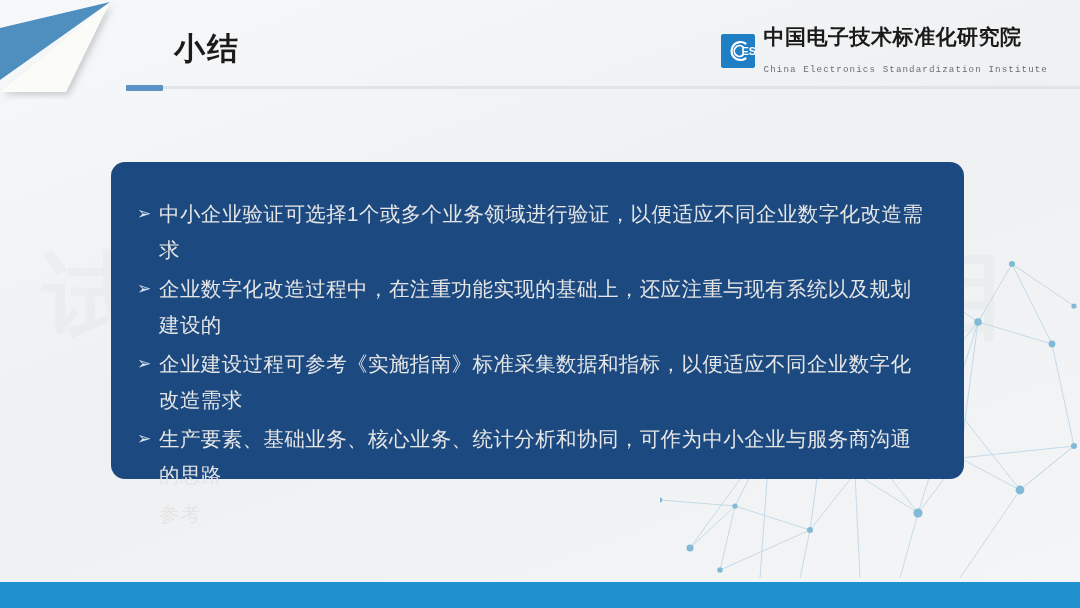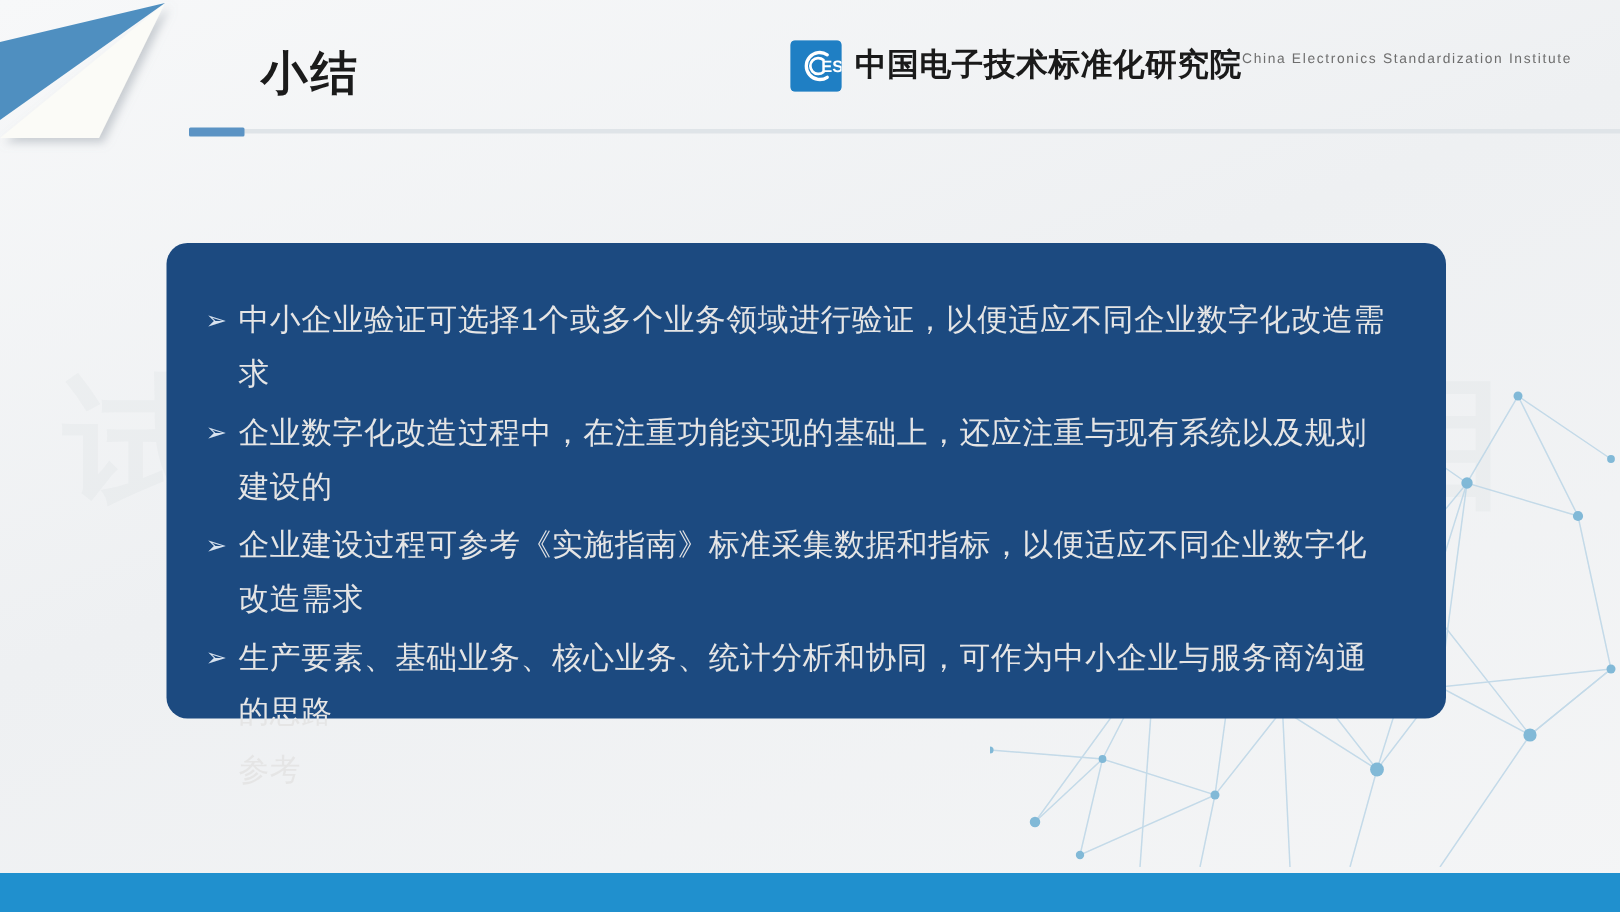--- a/index.html
+++ b/index.html
@@ -103,36 +103,37 @@
   .logo-mark {
     width: 34px;
     height: 34px;
     background: #1f7fc4;
     border-radius: 3px;
     position: relative;
     flex: 0 0 auto;
   }
   .logo-text {
     display: flex;
-    flex-direction: row;
+    flex-direction: column;
     justify-content: flex-end;
+    font-family: Liberation Mono, monospace;
   }
   .logo-cn {
     font-size: 21px;
     font-weight: 700;
     color: #1a1a1a;
     letter-spacing: 0.5px;
     line-height: 1.1;
   }
   .logo-en {
     font-size: 9.2px;
     color: #6e6e6e;
     letter-spacing: 1.1px;
     line-height: 1.25;
-    margin-top: 2px;
+    margin-top: 14px;
     white-space: nowrap;
   }
 
   
   .panel {
     position: absolute;
     left: 111px;
     top: 162px;
     width: 853px;
     height: 317px;

